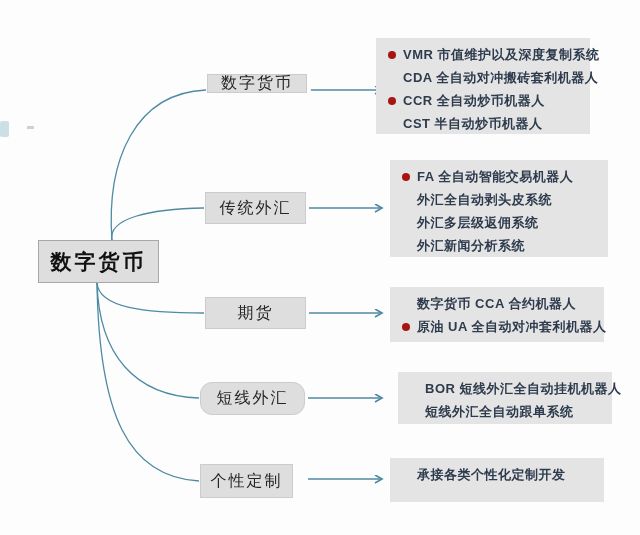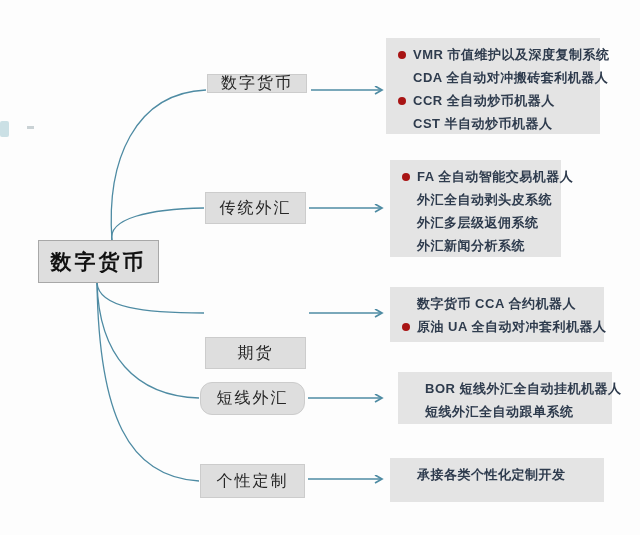--- a/index.html
+++ b/index.html
@@ -27,36 +27,36 @@
     color:#111;
     font-family:"DejaVu Sans","Liberation Sans",sans-serif;
   }
   .branch-node{
     font-size:16px;letter-spacing:2px;color:#262626;
     font-family:"Liberation Serif","DejaVu Serif",serif;
     border:1px solid #cccccc;
   }
   .b1{left:207px;top:74px;width:100px;height:19px;}
   .b2{left:205px;top:192px;width:101px;height:32px;}
-  .b3{left:205px;top:297px;width:101px;height:32px;margin-top:40px;}
+  .b3{left:205px;top:297px;width:101px;height:32px;}
   .b4{left:200px;top:382px;width:105px;height:33px;border-radius:12px;}
-  .b5{left:200px;top:464px;width:105px;height:34px;}
+  .b5{left:200px;top:464px;width:93px;height:34px;}
 
   .detail-box{
     position:absolute;
     background:#e4e4e4;
     box-sizing:border-box;
     padding:5px 8px 0 12px;
     color:#2e3b4d;
     font-size:13px;
     font-weight:600;
     letter-spacing:0.5px;
   }
-  .d1{left:386px;top:38px;width:214px;height:96px;}
-  .d2{left:390px;top:160px;width:171px;height:97px;}
+  .d1{left:376px;top:38px;width:214px;height:96px;}
+  .d2{left:390px;top:160px;width:218px;height:97px;}
   .d3{left:390px;top:287px;width:214px;height:55px;}
   .d4{left:390px;top:372px;width:214px;height:52px;margin-left:8px;}
   .d5{left:390px;top:458px;width:214px;height:44px;}
 
   .line{display:flex;align-items:center;height:23px;line-height:23px;white-space:nowrap;}
   .bullet{
     width:8px;height:8px;border-radius:50%;
     background:#a81414;
     margin-right:7px;flex:0 0 8px;
   }

